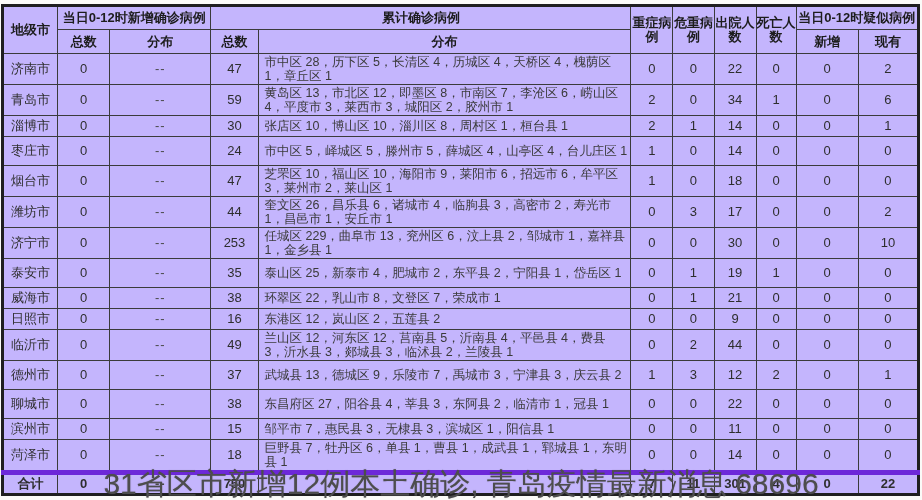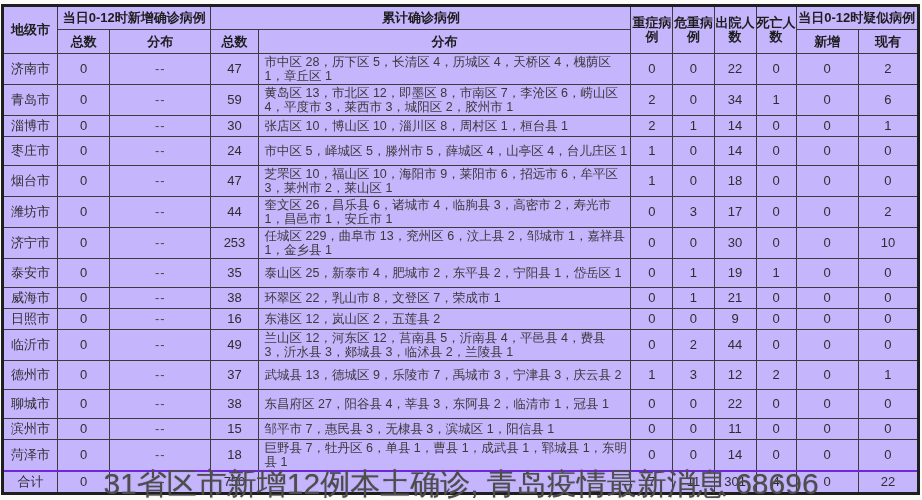--- a/index.html
+++ b/index.html
@@ -22,21 +22,21 @@
     padding:0 1px;
     overflow:hidden;
   }
   th{font-weight:bold;color:#1d1d1d;padding:2px 0;}
   thead tr{height:24px;}
   td.dist{
     text-align:left;padding:1px 3px 1px 6px;
     font-size:12.5px;line-height:14px;color:#3a3a3a;
   }
   td.dash{color:#4a4a4a;letter-spacing:1px;}
-  tr.total-row td{font-weight:normal;border-top:2px solid #6d28d9;}
+  tr.total-row td{font-weight:bold;border-top:5px solid #6d28d9;}
   .caption{
     position:absolute;left:0;top:464px;width:922px;
     text-align:center;
     font-size:30px;font-weight:400;
     color:#4d4d4d;
     letter-spacing:0px;
     white-space:nowrap;
     text-shadow:0 0 1px rgba(70,70,70,.55);
     pointer-events:none;
   }

